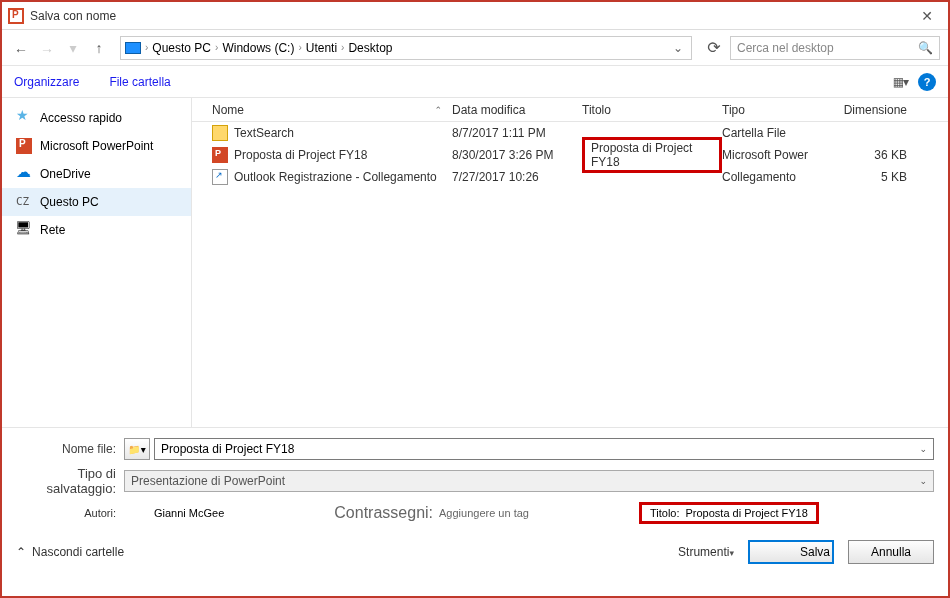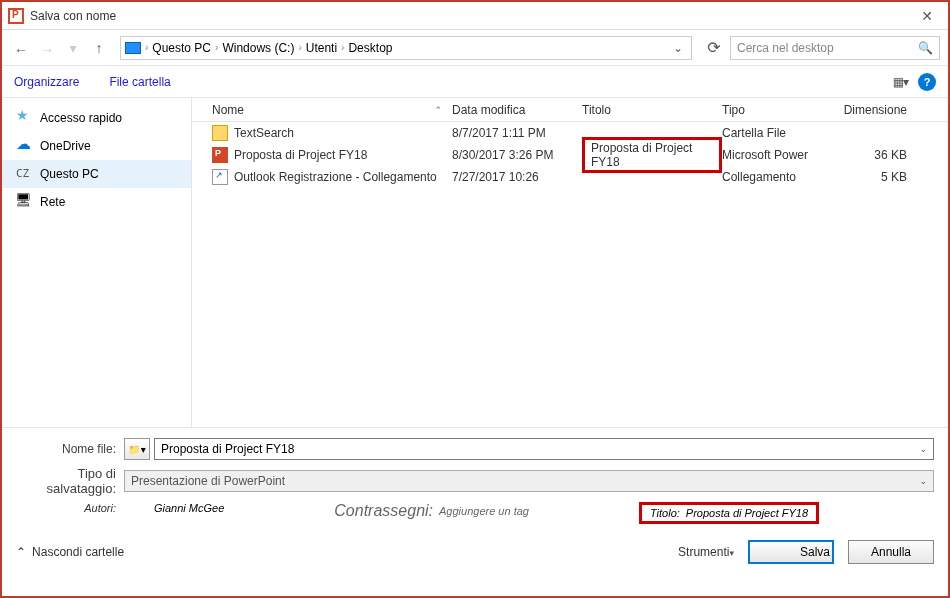--- a/index.html
+++ b/index.html
@@ -54,21 +54,21 @@
 .f-link::after { content:"↗"; position:absolute; font-size:9px; left:2px; top:0; color:#0b6cc7; }
 .highlight-box { border: 3px solid #cc0000; padding: 1px 6px; display:inline-block; }
 .bottom { padding: 10px 14px 6px 14px; }
 .form-row { display:flex; align-items:center; margin-bottom: 6px; font-size:12px; }
 .form-row .lbl { width: 108px; text-align:right; padding-right: 8px; color:#404040; }
 .form-row .ctrl { flex:1; }
 .file-input-wrap { display:flex; align-items:center; gap:4px; }
 .presets { width:26px; height:22px; border:1px solid #999; background:linear-gradient(#fff,#e8e8e8); display:flex; align-items:center; justify-content:center; font-size:10px; }
 .file-input { flex:1; height:22px; border:1px solid #7a7a7a; padding:0 6px; font-size:12px; display:flex; align-items:center; justify-content:space-between; }
 .type-input { flex:1; height:22px; border:1px solid #aaa; background:#f0f0f0; padding:0 6px; font-size:12px; display:flex; align-items:center; justify-content:space-between; color:#555; }
-.meta-row { display:flex; align-items:flex-start; font-size:11px; margin-top:6px; gap: 30px; font-style: italic; }
+.meta-row { display:flex; align-items:center; font-size:11px; margin-top:6px; gap: 30px; }
 .meta-row .lbl2 { width:108px; text-align:right; padding-right:8px; color:#333; }
 .meta-row .pair { display:flex; align-items:center; gap:6px; }
 .meta-small { font-size:16px; color:#666; }
 .footer { display:flex; align-items:center; padding: 10px 14px; gap: 14px; font-size:12px; }
 .footer .hide { display:flex; align-items:center; gap:6px; color:#333; cursor:pointer; }
 .footer .spacer { flex:1; }
 .footer .tools { color:#333; }
 .btn { min-width:86px; height:24px; border:1px solid #888; background:linear-gradient(#fdfdfd,#e6e6e6); font-size:12px; display:flex; align-items:center; justify-content:center; cursor:pointer; }
 .btn.primary { border:2px solid #0078d7;padding-left:48px; }
 .chev { font-size:9px; color:#555; }
@@ -116,20 +116,24 @@
   </div>
 </div>
 
 <div class="body">
   <div class="sidebar">
     <div class="item">
       <span class="icon i-star"></span>
       <span>Accesso rapido</span>
     </div>
     <div class="item">
+      <span class="icon i-pp"></span>
+      <span>Microsoft PowerPoint</span>
+    </div>
+    <div class="item">
       <span class="icon i-od"></span>
       <span>OneDrive</span>
     </div>
     <div class="item selected">
       <span class="icon i-pc">CZ</span>
       <span>Questo PC</span>
     </div>
     <div class="item">
       <span class="icon i-net"></span>
       <span>Rete</span>

